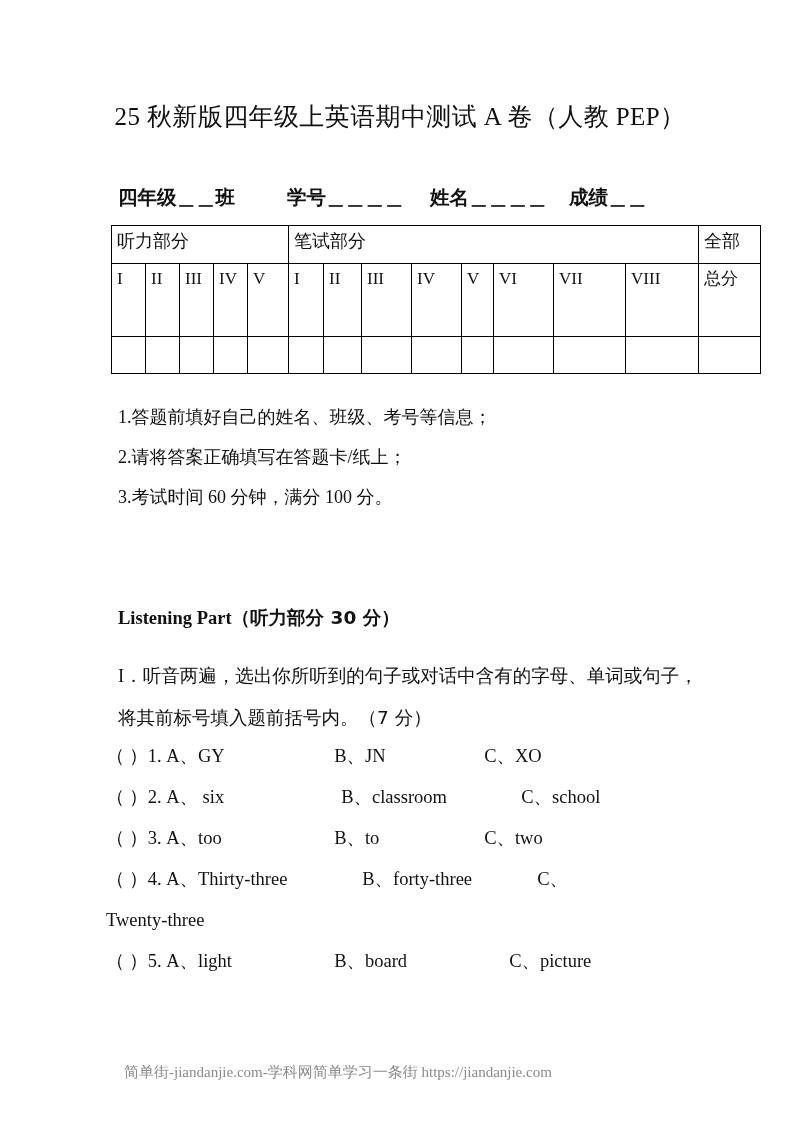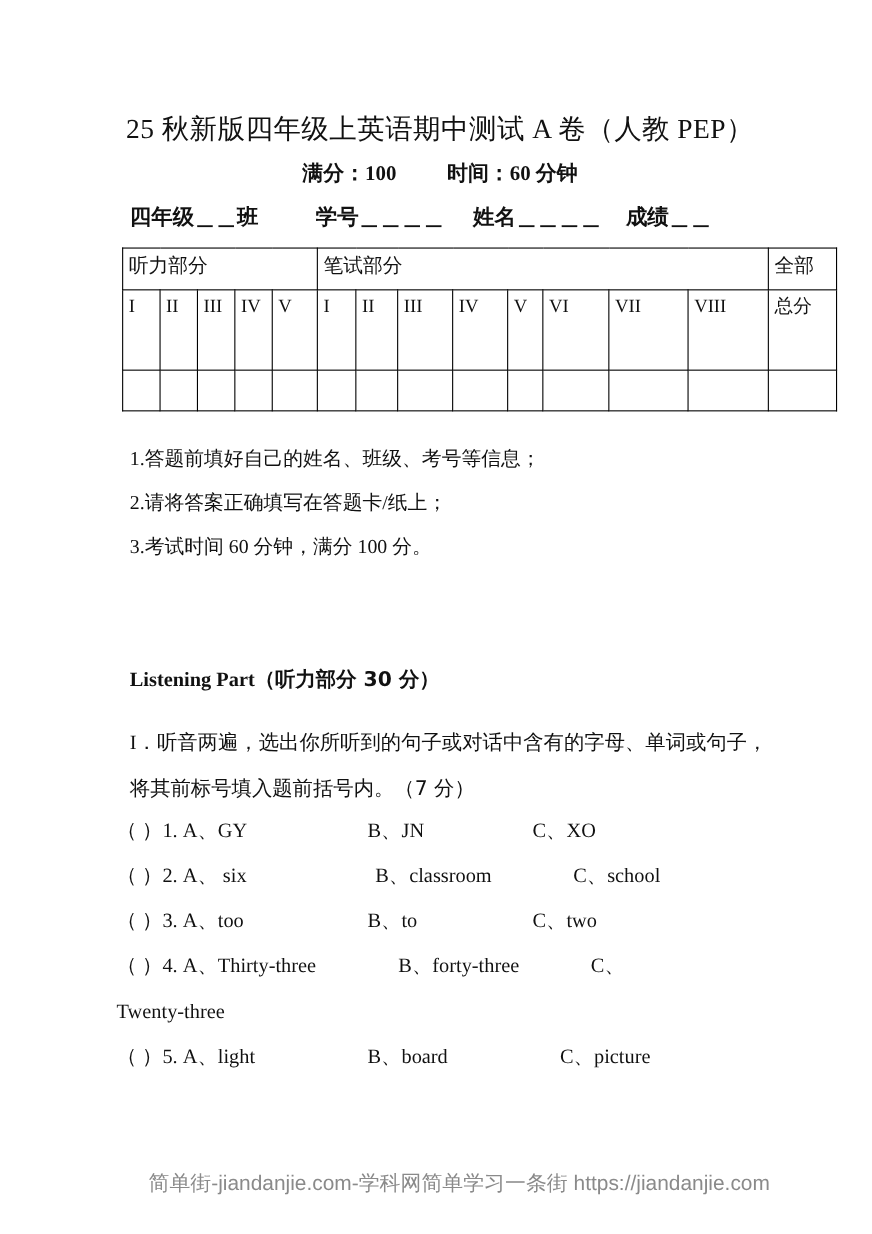--- a/index.html
+++ b/index.html
@@ -145,38 +145,35 @@
   .q4 .optB { width: 175px; }
   .q5 .optA { width: 168px; }
   .q5 .optB { width: 175px; }
   .qwrap {
     white-space: nowrap;
   }
 
   
   .footer {
     position: absolute;
-    left: 135px;
+    left: 124px;
     top: 1063px;
-    font-size: 19px;
+    font-size: 15px;
     color: #8a8a8a;
-    font-family: Liberation Sans, sans-serif;
+    font-family: Liberation Serif, serif;
     white-space: nowrap;
   }
 </style>
 </head>
 <body>
 
 <div class="page">
 
   <div class="doc-title">25 秋新版四年级上英语期中测试 A 卷（人教 PEP）</div>
 
-  <div class="subtitle-line">
-    <span>满分：100</span><span class="gap"></span><span>时间：60 分钟</span>
-  </div>
 
   <div class="info-line">
     <span class="seg">四年级＿＿班</span><span class="sp1"></span><span class="seg">学号＿＿＿＿</span><span class="sp2"></span><span class="seg">姓名＿＿＿＿</span><span class="sp3"></span><span class="seg">成绩＿＿</span>
   </div>
 
   <table class="score-table">
     <colgroup>
       <col style="width:34px">
         <col style="width:34px">
         <col style="width:34px">

